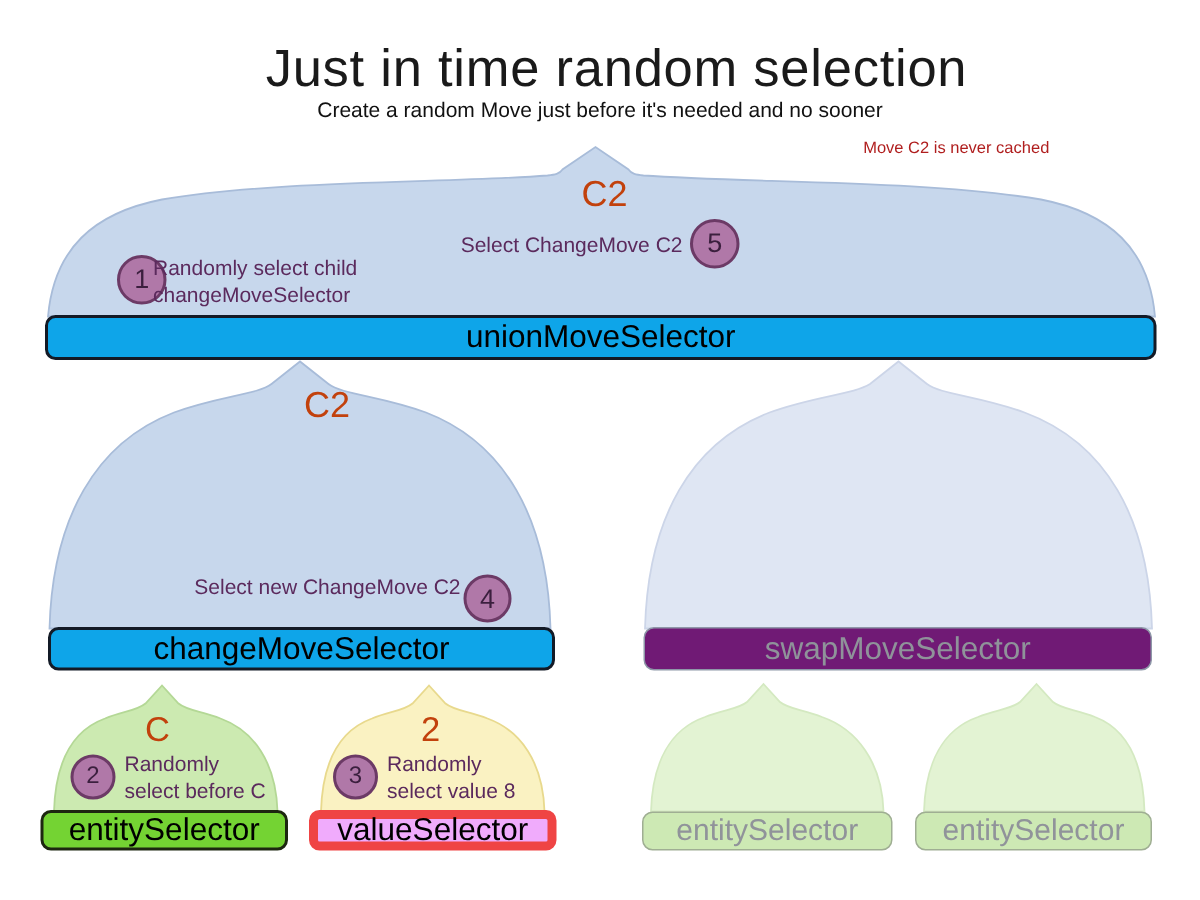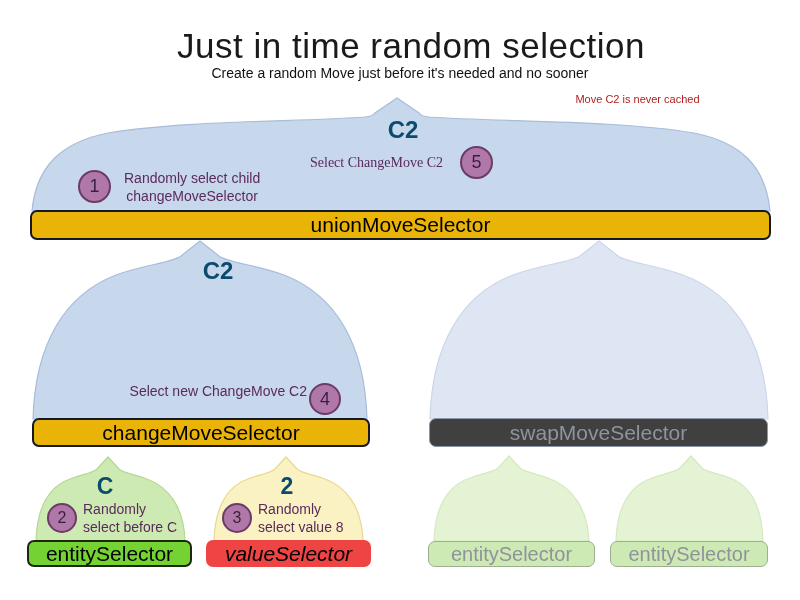--- a/index.html
+++ b/index.html
@@ -18,27 +18,27 @@
   }
   .note{
     left:500px;top:93px;width:275px;text-align:center;
     font-size:11px;color:#b01e1e;
   }
   svg.shapes{left:0;top:0;}
   .bar{
     box-sizing:border-box;display:flex;align-items:center;justify-content:center;
     border-radius:7px;font-size:21px;color:#000;white-space:nowrap;
   }
-  .bar-blue{background:#eab308;border:2px solid #131a26;}
-  .bar-blue-faded{background:#404040;border:1.5px solid #8e97a8;color:#8f939a;}
+  .bar-blue{background:#0ea5e9;border:2px solid #131a26;}
+  .bar-blue-faded{background:#701a75;border:1.5px solid #8e97a8;color:#8f939a;}
   .bar-green{background:#74d333;border:2px solid #1d2710;}
-  .bar-yellow{background:#ef4444;border:6px solid #ef4444;font-style:italic;}
+  .bar-yellow{background:#f0abfc;border:6px solid #ef4444;}
   .bar-green-faded{background:#cde9b4;border:1.5px solid #9fae93;color:#90939a;font-size:20px;}
   .move-label{
-    text-align:center;font-size:24px;color:#0c4a6e;font-weight:bold;
+    text-align:center;font-size:24px;color:#c2410c;
   }
   .move-label.small{font-size:23px;}
   .step-circle{
     box-sizing:border-box;border-radius:50%;
     background:#b078a8;border:2.5px solid #6c3a66;color:#3b1f3e;
     display:flex;align-items:center;justify-content:center;
     font-size:18px;
   }
   .step-circle.sm{font-size:16px;}
   .step-text{
@@ -109,26 +109,26 @@
   <div class="abs bar bar-green-faded" style="left:610px;top:541px;width:158px;height:26px;">
     <span>entitySelector</span>
   </div>
 
   <div class="abs move-label" style="left:363px;top:116px;width:80px;">C2</div>
   <div class="abs move-label" style="left:178px;top:257px;width:80px;">C2</div>
   <div class="abs move-label small" style="left:65px;top:473px;width:80px;">C</div>
   <div class="abs move-label small" style="left:247px;top:473px;width:80px;">2</div>
 
   <div class="abs step-circle" style="left:78px;top:170px;width:33px;height:33px;">1</div>
-  <div class="abs step-text" style="left:124px;top:169px;text-align:center;">
+  <div class="abs step-text" style="left:102px;top:169px;">
     <span>Randomly select child</span>
     <span>changeMoveSelector</span>
   </div>
 
-  <div class="abs step-text right" style="left:258px;top:154px;width:185px;font-family:Liberation Serif, serif;">
+  <div class="abs step-text right" style="left:270px;top:154px;width:185px;">
     <span>Select ChangeMove C2</span>
   </div>
   <div class="abs step-circle" style="left:460px;top:146px;width:33px;height:33px;">5</div>
 
   <div class="abs step-text right" style="left:120px;top:382px;width:187px;">
     <span>Select new ChangeMove C2</span>
   </div>
   <div class="abs step-circle" style="left:309px;top:383px;width:32px;height:32px;">4</div>
 
   <div class="abs step-circle sm" style="left:47px;top:503px;width:30px;height:30px;">2</div>

